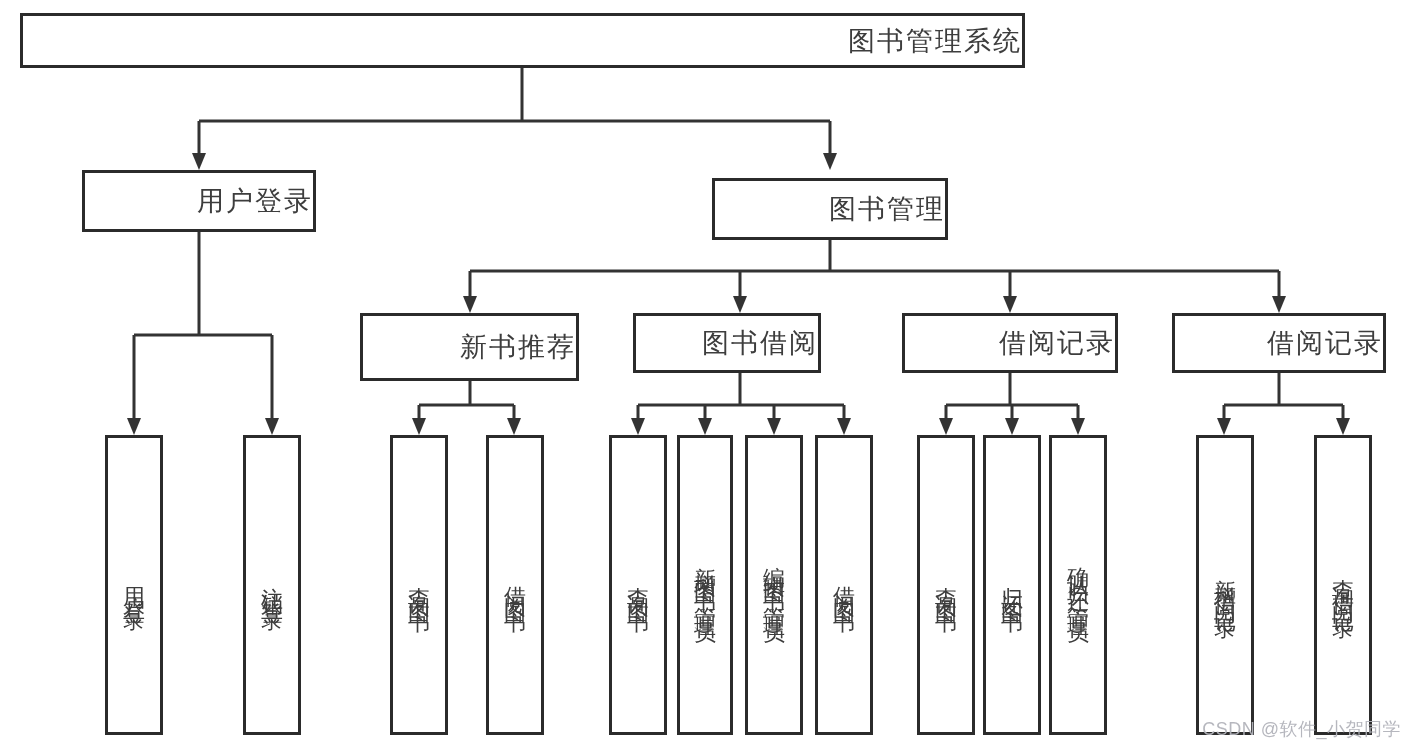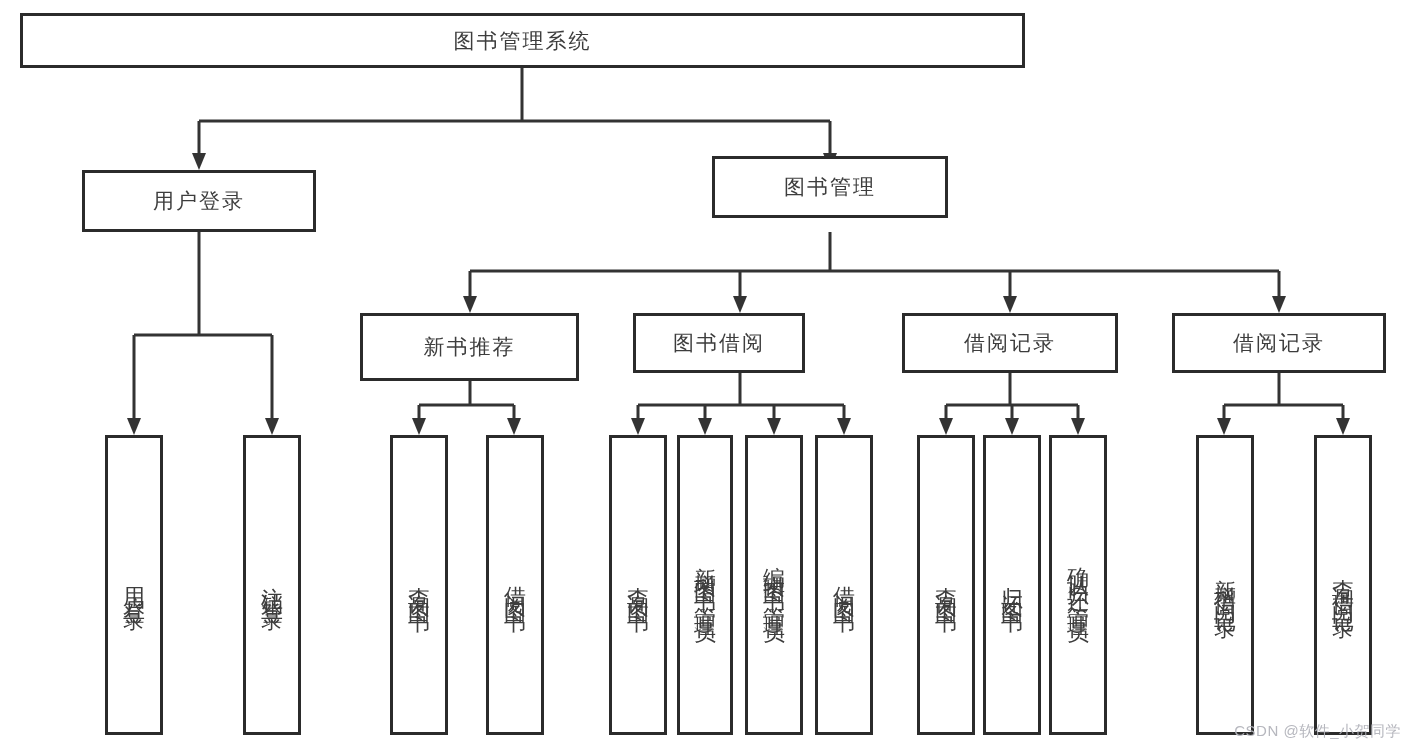--- a/index.html
+++ b/index.html
@@ -19,58 +19,58 @@
   .node {
     position: absolute;
     box-sizing: border-box;
     border: 3px solid #2b2b2b;
     background: #ffffff;
     display: flex;
     align-items: center;
     justify-content: center;
     color: #3d3d3d;
   }
-  .node.h { font-size: 21px; letter-spacing: 2px; }
+  .node.h { font-size: 27px; letter-spacing: 2px; justify-content: flex-end; }
   .node.v { font-size: 22px; }
   .node.v .vtext {
     writing-mode: vertical-rl;
     text-orientation: mixed;
     letter-spacing: 8px;
     line-height: 1;
     white-space: nowrap;
   }
   
   .n-root   { left: 20px;  top: 13px;  width: 1005px; height: 55px; }
   
   .n-login  { left: 82px;  top: 170px; width: 234px; height: 62px; }
-  .n-mgmt   { left: 712px; top: 156px; width: 236px; height: 62px; }
+  .n-mgmt   { left: 712px; top: 178px; width: 236px; height: 62px; }
   
   .n-new    { left: 360px;  top: 313px; width: 219px; height: 68px; }
-  .n-borrow { left: 633px;  top: 313px; width: 172px; height: 60px; }
+  .n-borrow { left: 633px;  top: 313px; width: 188px; height: 60px; }
   .n-cur    { left: 902px;  top: 313px; width: 216px; height: 60px; }
   .n-rec    { left: 1172px; top: 313px; width: 214px; height: 60px; }
   
   .leaf { top: 435px; width: 58px; height: 300px; }
   .l-a1 { left: 105px; }
   .l-a2 { left: 243px; }
   .l-b1 { left: 390px; }
   .l-b2 { left: 486px; }
   .l-c1 { left: 609px; }
   .l-c2 { left: 677px; width: 56px; }
   .l-c3 { left: 745px; }
   .l-c4 { left: 815px; }
   .l-d1 { left: 917px; }
   .l-d2 { left: 983px; }
   .l-d3 { left: 1049px; }
   .l-e1 { left: 1196px; }
   .l-e2 { left: 1314px; }
   .watermark {
     position: absolute;
     right: 4px; bottom: 6px;
-    font-size: 15px;
+    font-size: 18px;
     color: rgba(178, 179, 186, 0.95);
     letter-spacing: 0.5px;
     z-index: 10;
     white-space: nowrap;
   }
 </style>
 </head>
 <body>
 
 <div id="stage">

